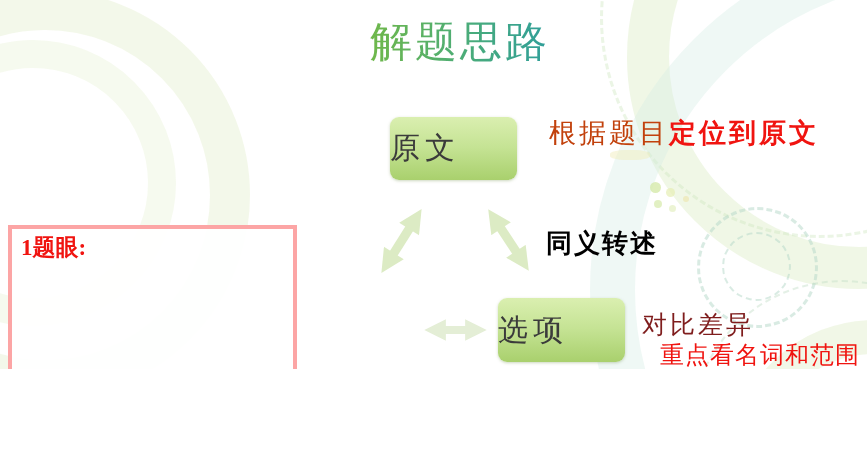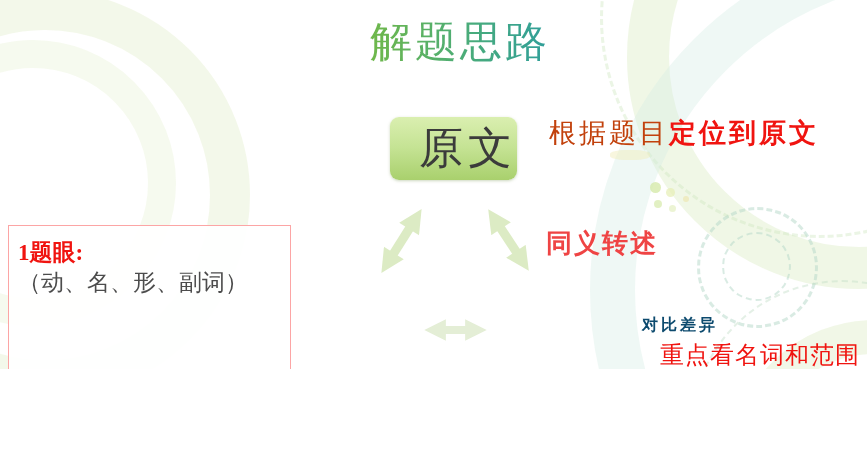--- a/index.html
+++ b/index.html
@@ -13,45 +13,45 @@
   .dot{position:absolute;border-radius:50%;}
   
   .title{
     position:absolute;left:330px;top:14px;width:260px;text-align:center;
     font-size:42px;letter-spacing:3px;font-weight:400;
     background:linear-gradient(90deg,#7fbd37 0%,#48ab7c 55%,#2398aa 100%);
     -webkit-background-clip:text;background-clip:text;color:transparent;
   }
   
   .node{
-    position:absolute;display:flex;align-items:center;justify-content:flex-end;
+    position:absolute;display:flex;align-items:center;justify-content:flex-start;
     background:linear-gradient(180deg,#daefb0 0%,#c5e394 48%,#a9d06d 100%);
     border-radius:9px;box-shadow:0 1px 3px rgba(110,140,70,.35);
-    color:#3b3b3b;font-size:44px;letter-spacing:5px;
+    color:#3b3b3b;font-size:30px;letter-spacing:5px;
   }
   .node-yuanwen{left:390px;top:117px;width:127px;height:63px;}
   .node-timu{left:289px;top:298px;width:129px;height:64px;}
   .node-xuanxiang{left:498px;top:298px;width:127px;height:64px;}
   
   .arrows{position:absolute;left:0;top:0;pointer-events:none;}
   
   .red{color:#f01410;}
   .bold{font-weight:bold;}
   .gray{color:#c2410c;}
   .ann{position:absolute;white-space:nowrap;}
   .ann-locate{left:549px;top:115px;font-size:27px;letter-spacing:3px;color:#4c4c4c;}
-  .ann-paraphrase{left:546px;top:226px;font-size:26px;letter-spacing:2px;font-weight:bold;color:#ef4444;}
+  .ann-paraphrase{left:546px;top:226px;font-size:26px;letter-spacing:2px;font-weight:bold;color:#000000;}
   .ann-compare{left:642px;top:309px;}
-  .ann-compare .l1{font-size:16px;font-weight:bold;letter-spacing:3px;color:#0c4a6e;line-height:31px;}
+  .ann-compare .l1{font-size:25px;font-weight:normal;letter-spacing:3px;color:#7f1d1d;line-height:31px;}
   .ann-compare .l2{font-size:24px;letter-spacing:1px;color:#f01410;line-height:30px;margin-left:18px;}
   
   .note{
     position:absolute;left:8px;top:225px;width:272px;height:184px;
-    border:1px solid #fca5a5;background:rgba(255,255,255,.92);
-    padding:12px 0 0 9px;
+    border:4px solid #fca5a5;background:rgba(255,255,255,.92);
+    padding:4px 0 0 9px;
   }
   .note .line{font-size:23px;line-height:30px;white-space:nowrap;color:#4c4c4c;}
   .note .line.red-line{color:#f01410;font-weight:bold;}
 </style>
 </head>
 <body>
 
 <div class="slide">
 
   <div class="deco">
@@ -85,30 +85,32 @@
     <line x1="416" y1="218" x2="387" y2="264" stroke="#dcebc4" stroke-width="9" marker-start="url(#headA)" marker-end="url(#headA)"></line>
     <line x1="494" y1="218" x2="523" y2="262" stroke="#dcebc4" stroke-width="9" marker-start="url(#headA)" marker-end="url(#headA)"></line>
     <line x1="434" y1="330" x2="477" y2="330" stroke="#e4eed6" stroke-width="8" marker-start="url(#headB)" marker-end="url(#headB)"></line>
   </svg>
 
   <div class="title">解题思路</div>
 
   <div class="node node-yuanwen">
     <span>原文</span>
   </div>
+  <div class="node node-xuanxiang">
+    <span>选项</span>
+  </div>
 
   <div class="ann ann-locate">
     <span class="gray">根据题目</span><span class="red bold">定位到原文</span>
   </div>
 
   <div class="ann ann-paraphrase">同义转述</div>
 
   <div class="ann ann-compare">
     <div class="l1">对比差异</div>
     <div class="l2">重点看名词和范围</div>
   </div>
 
   <div class="note">
     <div class="line red-line">1题眼:</div>
-    <div class="line">（动、名、形、副词）</div>
   </div>
 
 </div>
 
 </body></html>

